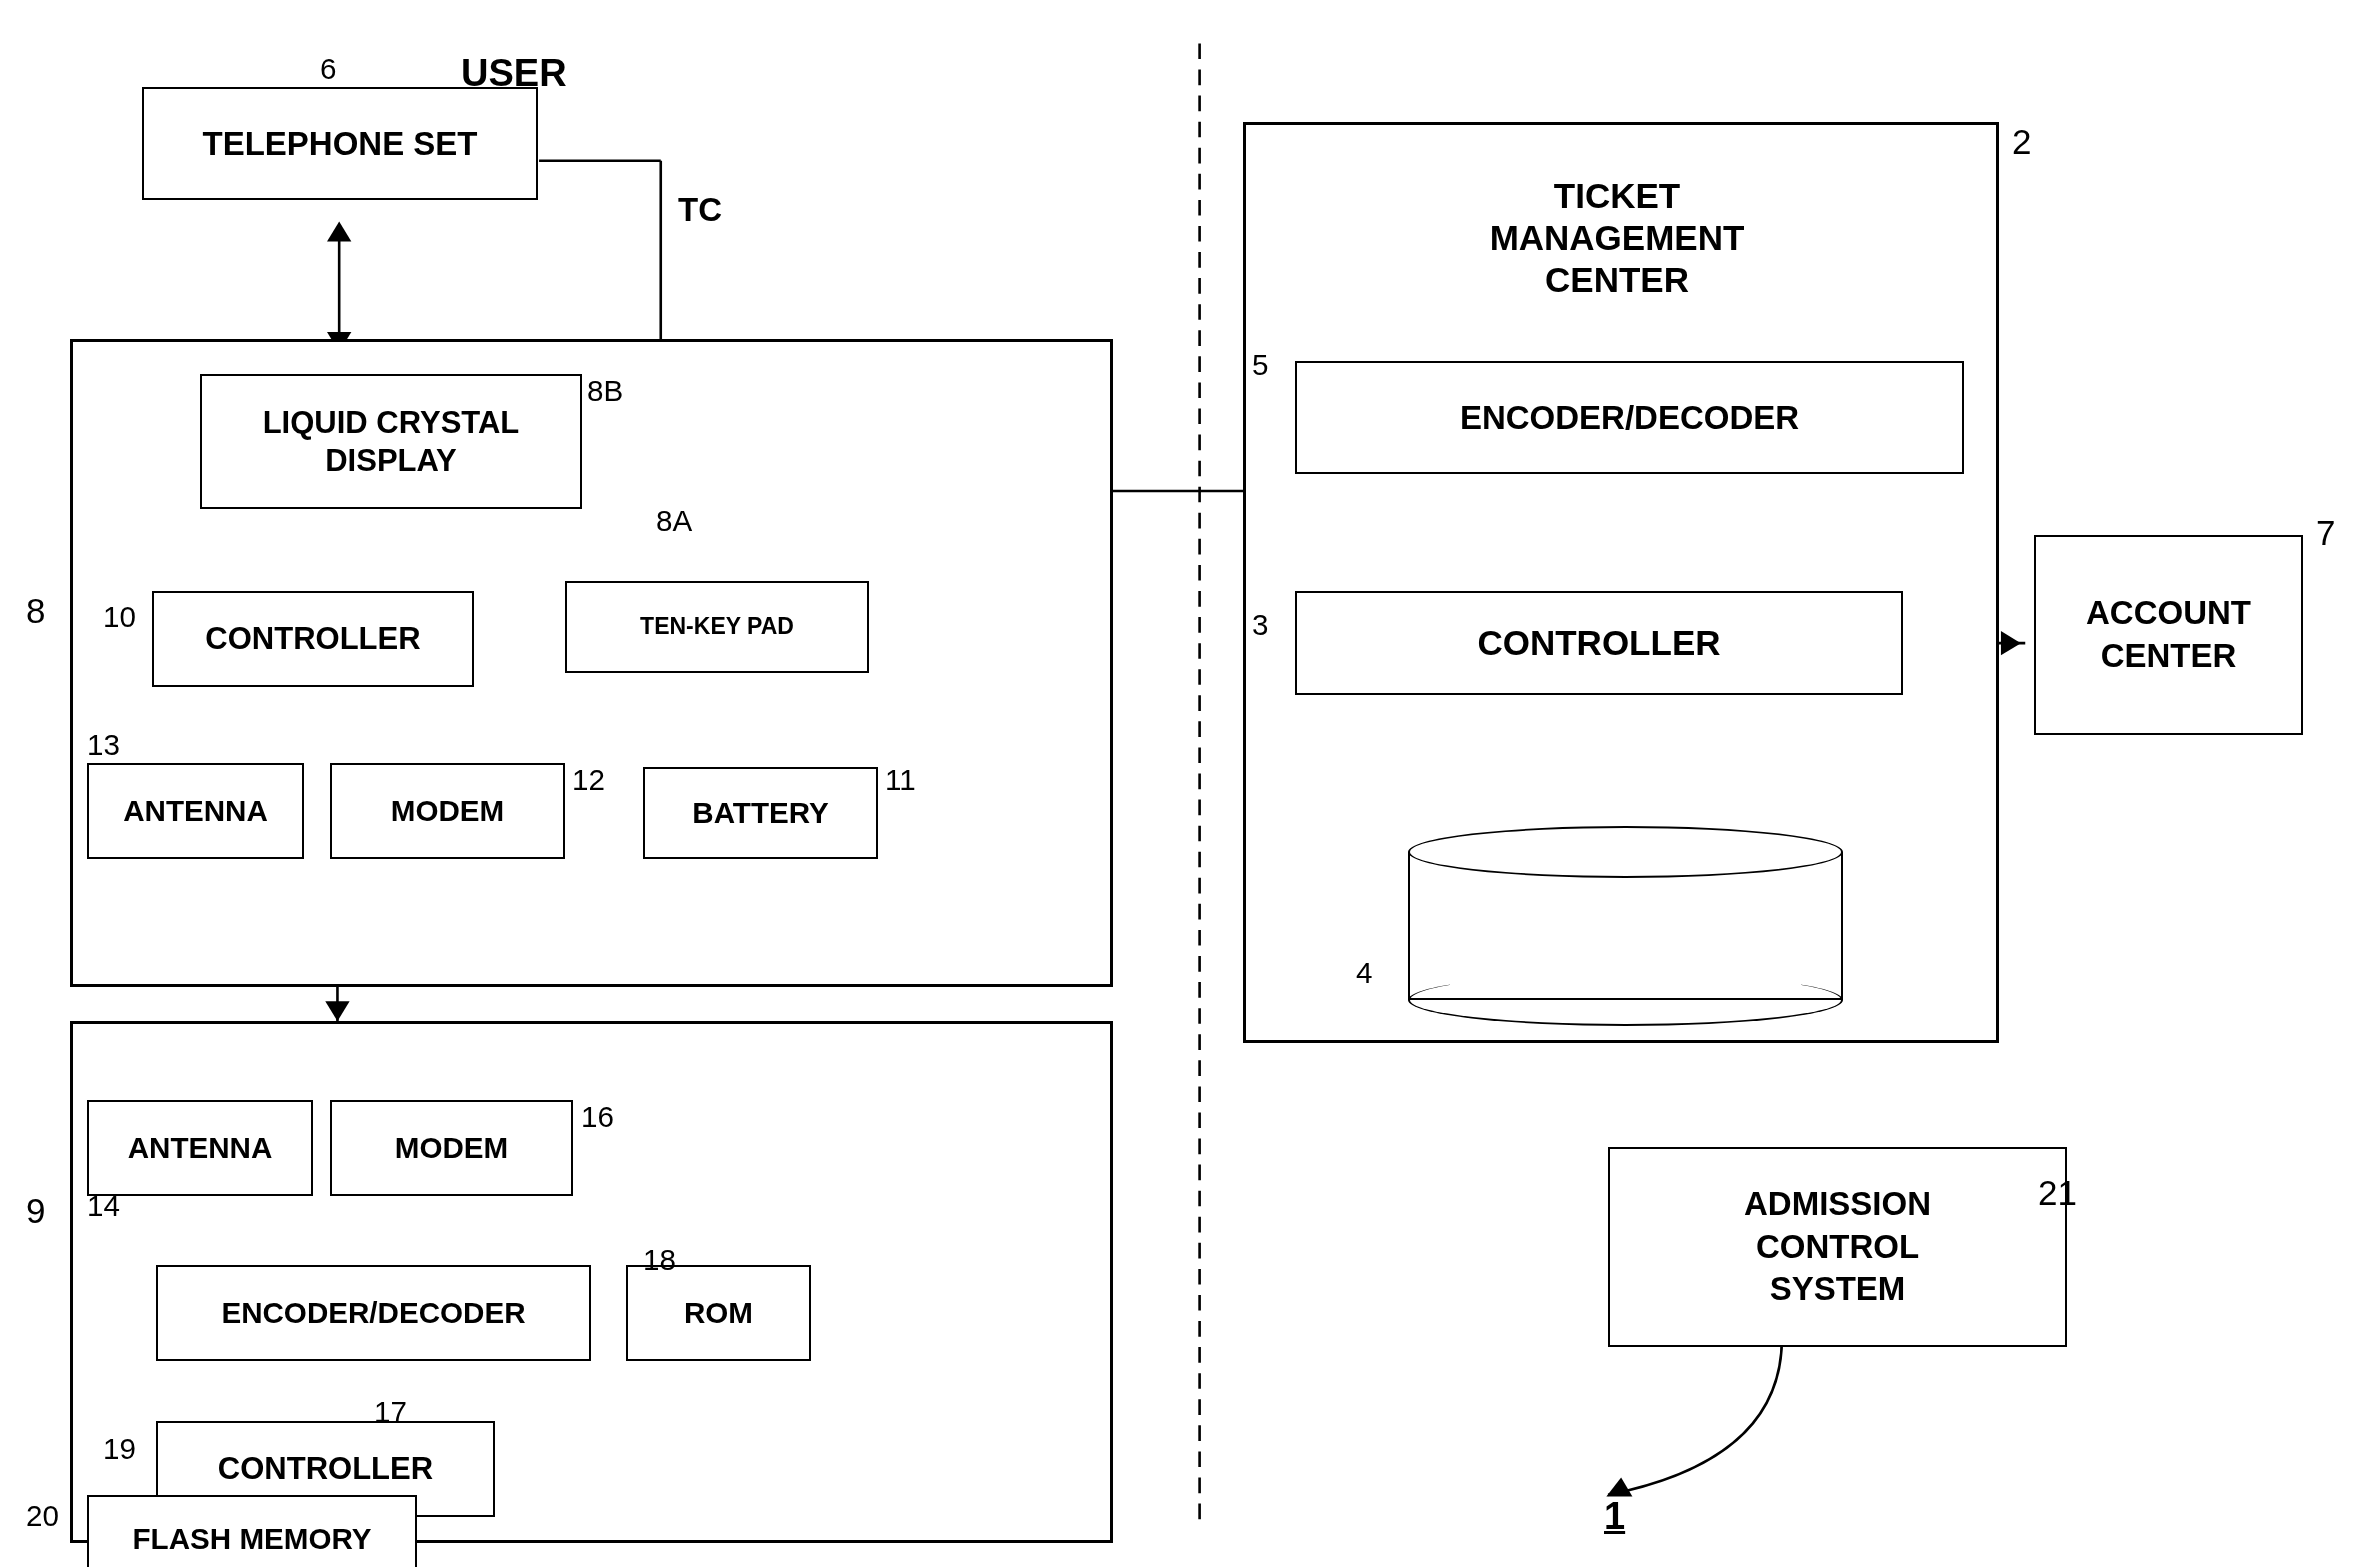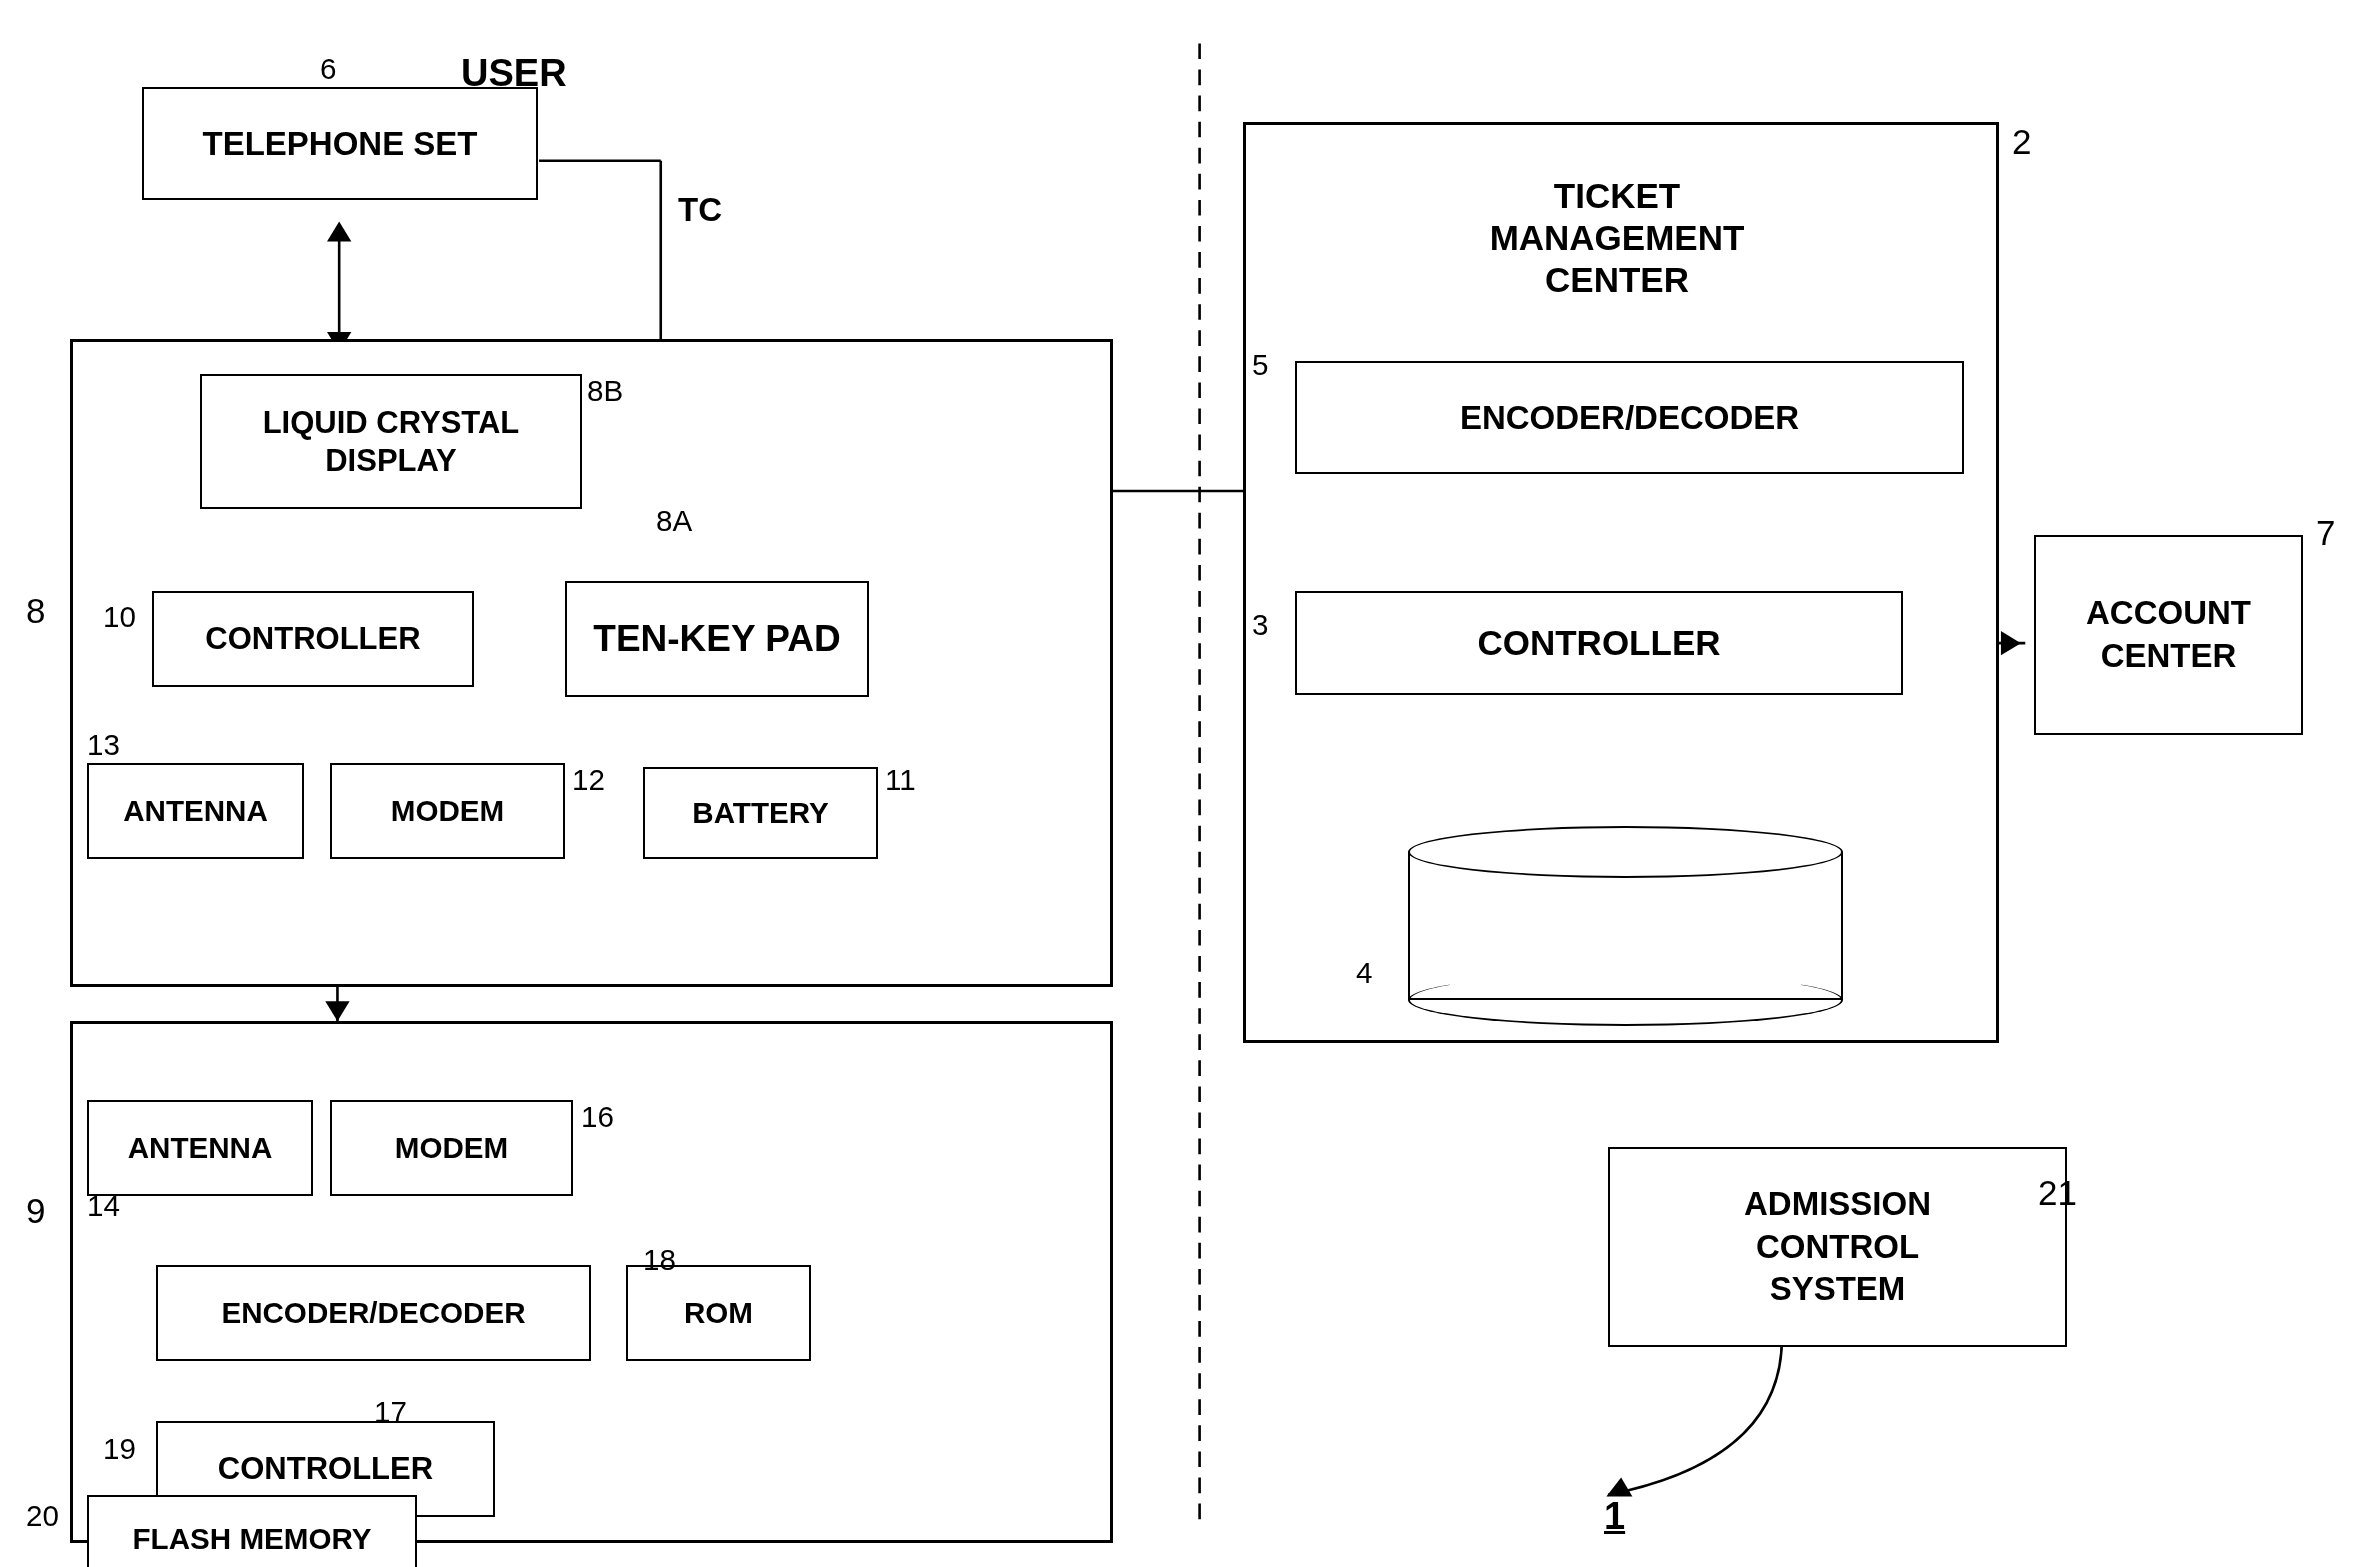--- a/index.html
+++ b/index.html
@@ -152,21 +152,21 @@
   <div class="box" style="top:374px; left:200px; width:382px; height:135px; font-size:31px; line-height:1.2;">LIQUID CRYSTAL<br>DISPLAY</div>
 
   <div class="ref-num" style="top:374px; left:587px; font-size:29.6px;">8B</div>
 
   <div class="ref-num" style="top:504px; left:656px; font-size:29.6px;">8A</div>
 
   <div class="box" style="top:591px; left:152px; width:322px; height:96px;">CONTROLLER</div>
 
   <div class="ref-num" style="top:600px; left:103px; font-size:29.6px;">10</div>
 
-  <div class="box" style="top:581px; left:565px; width:304px; height:116px; font-size:37px;">TEN-KEY PAD</div>
+  <div class="box" style="top:581px; left:565px; width:304px; height:92px; font-size:23px;">TEN-KEY PAD</div>
 
   <div class="box" style="top:763px; left:87px; width:217px; height:96px; font-size:29.6px;">ANTENNA</div>
 
   <div class="ref-num" style="top:728px; left:87px; font-size:29.6px;">13</div>
 
   <div class="box" style="top:763px; left:330px; width:235px; height:96px; font-size:29.6px;">MODEM</div>
 
   <div class="ref-num" style="top:763px; left:572px; font-size:29.6px;">12</div>
 
   <div class="box" style="top:767px; left:643px; width:235px; height:92px; font-size:29.6px;">BATTERY</div>

